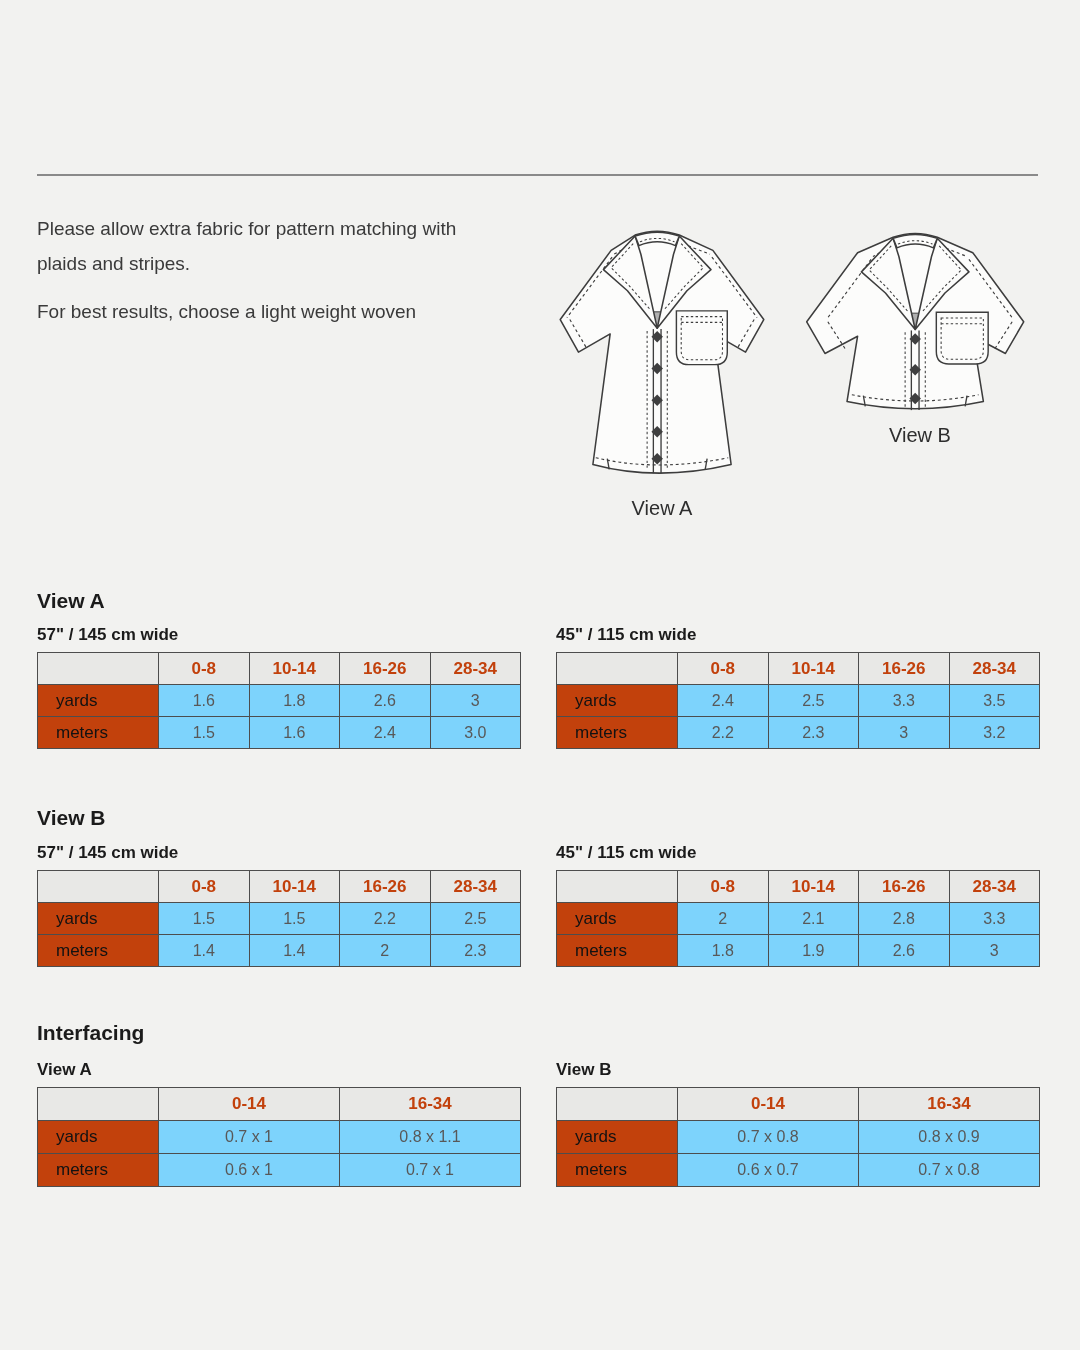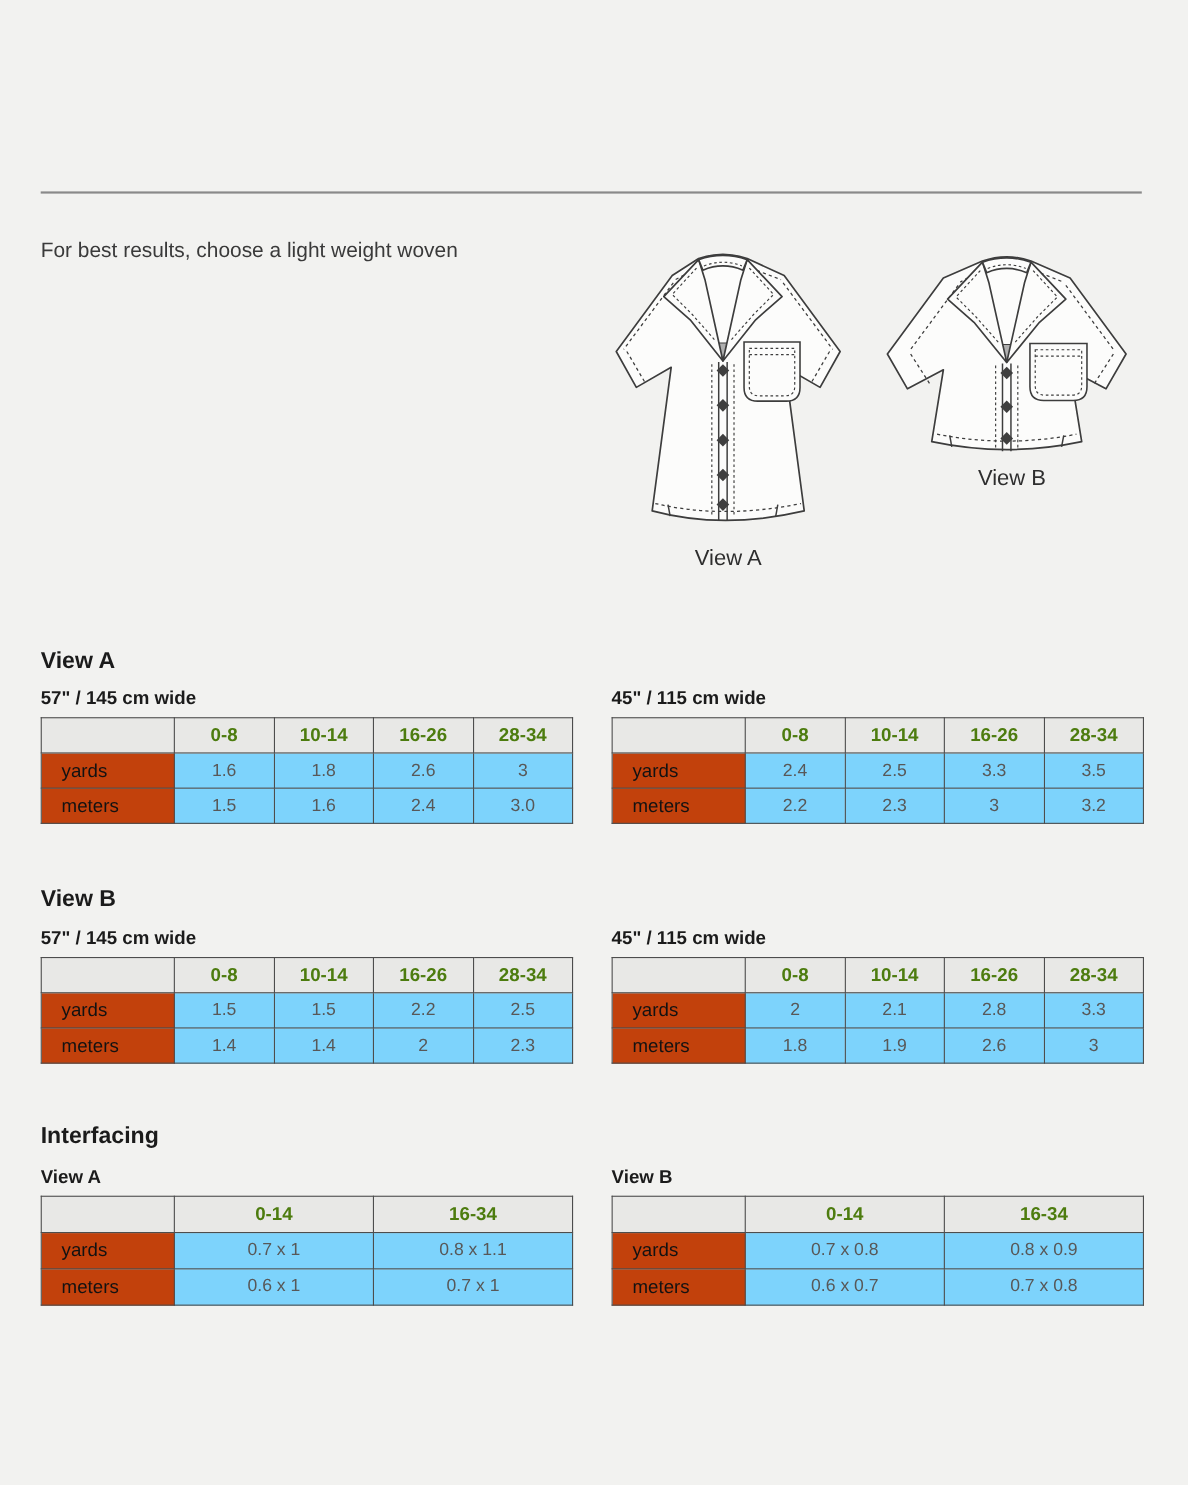--- a/index.html
+++ b/index.html
@@ -19,37 +19,41 @@
   .fig-label  { position:absolute; width:240px; text-align:center; font-size:20px; color:#2e2e2e; }
 
   .sec-heading { position:absolute; font-size:21px; font-weight:bold; color:#1b1b1b; }
 
   .tbl-group { position:absolute; width:483px; }
   .tbl-sub   { font-size:17px; font-weight:bold; color:#1b1b1b; line-height:20px; margin-bottom:7px; }
 
   table { border-collapse:collapse; width:483px; table-layout:fixed; }
   th, td { border:1px solid #4d4d4d; height:32px; padding:0; }
   .interfacing th, .interfacing td { height:33px; }
-  thead th { background:#e8e8e6; font-size:17px; font-weight:bold; color:#4d7c0f; text-align:center; }
+  thead th { background:#e8e8e6; font-size:17px; font-weight:bold; color:#c2410c; text-align:center; }
   td.rowlabel { background:#c2410c; font-size:17px; font-weight:normal; color:#121212;
                 text-align:left; padding-left:18px; }
   td.val { background:#7dd3fc; font-size:16px; color:#585858; text-align:center; }
   .c-label { width:121px; }
   .c-val   { width:90.5px; }
   .c-val2  { width:181px; }
 </style>
 </head>
 <body>
 
 <div class="page">
 
   <div class="rule"></div>
 
   <div class="intro">
     <div class="para">
+      <div class="line">Please allow extra fabric for pattern matching with</div>
+      <div class="line">plaids and stripes.</div>
+    </div>
+    <div class="para">
       <div class="line">For best results, choose a light weight woven</div>
     </div>
   </div>
 
   <svg class="figure-svg" style="left:542px; top:212px;" width="240" height="288" viewBox="0 0 250 300">
     <g fill="#fcfcfb" stroke="#3d3d3d" stroke-width="1.6" stroke-linejoin="round">
       <path d="M97 24 Q120 16 143 24 L178 40 L231 112 L212 146 L179 127 L197 263 Q120 281 53 263 L71 127 L38 146 L19 112 L72 40 Z"></path>
     </g>
     <g fill="none" stroke="#3d3d3d" stroke-width="1.2" stroke-dasharray="3 3">
       <path d="M99 31 L75 44"></path>

